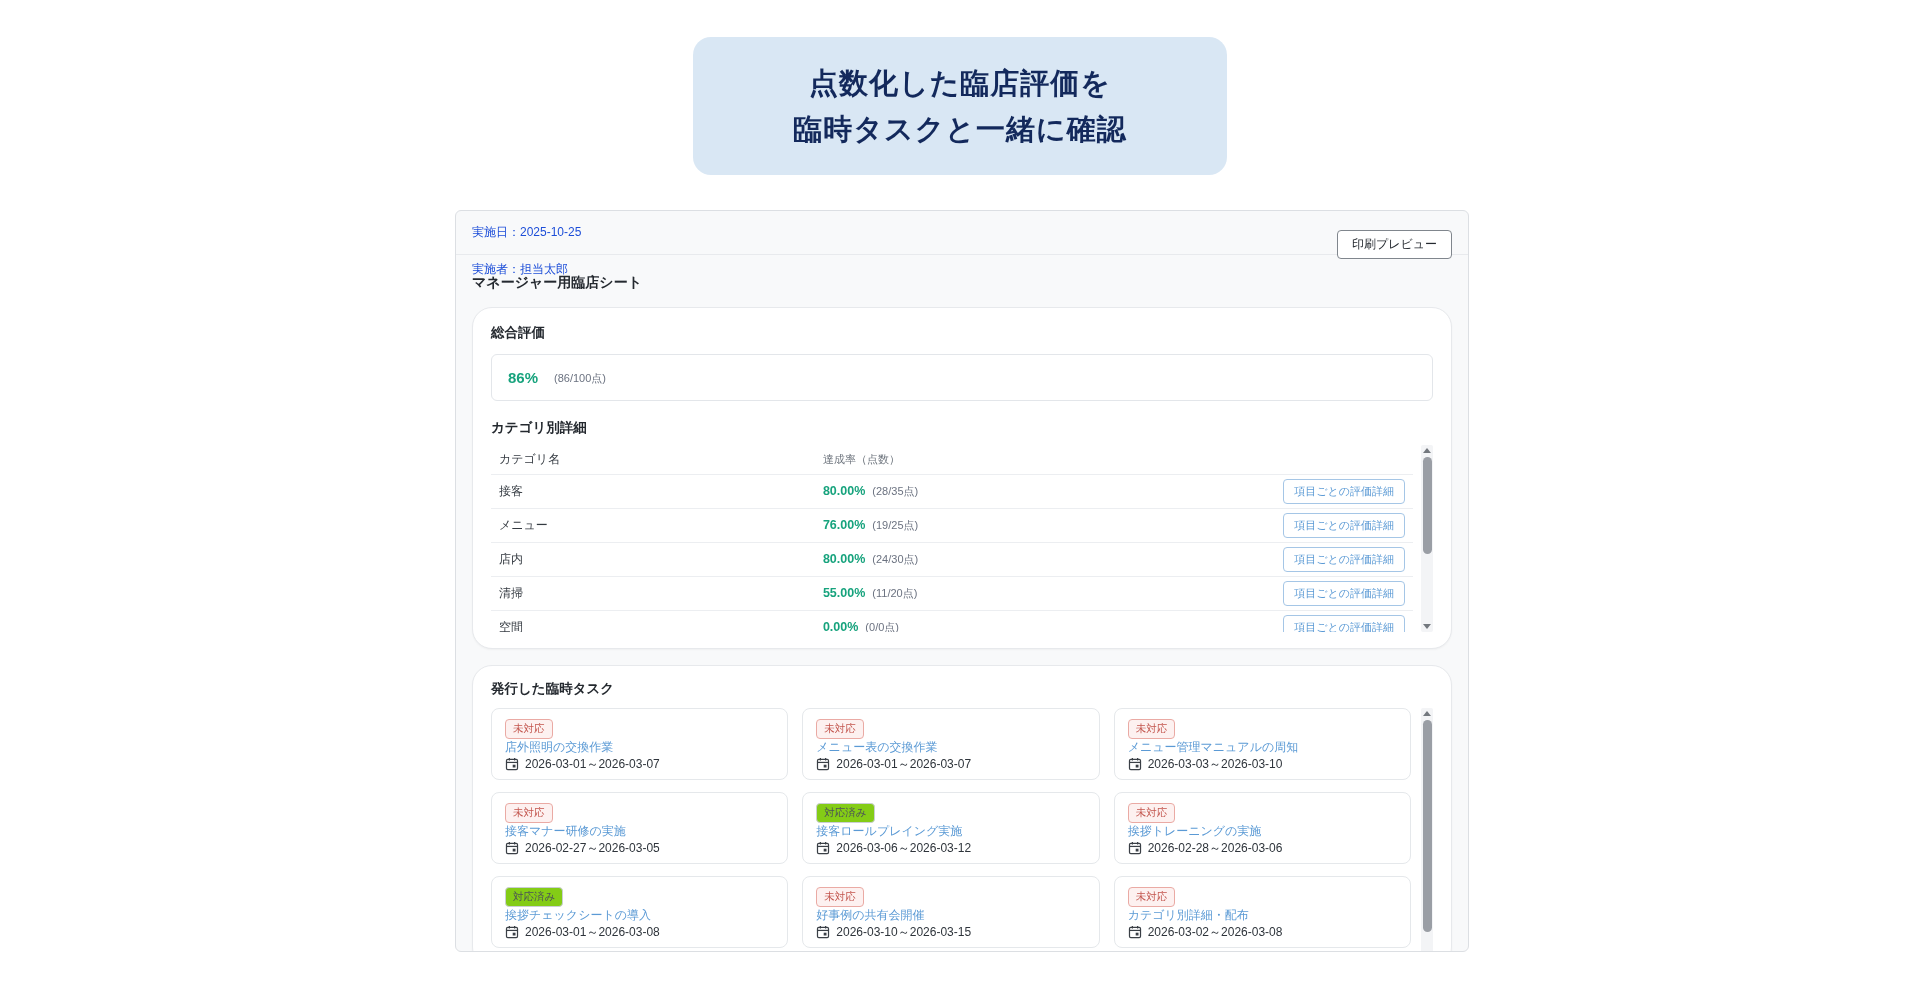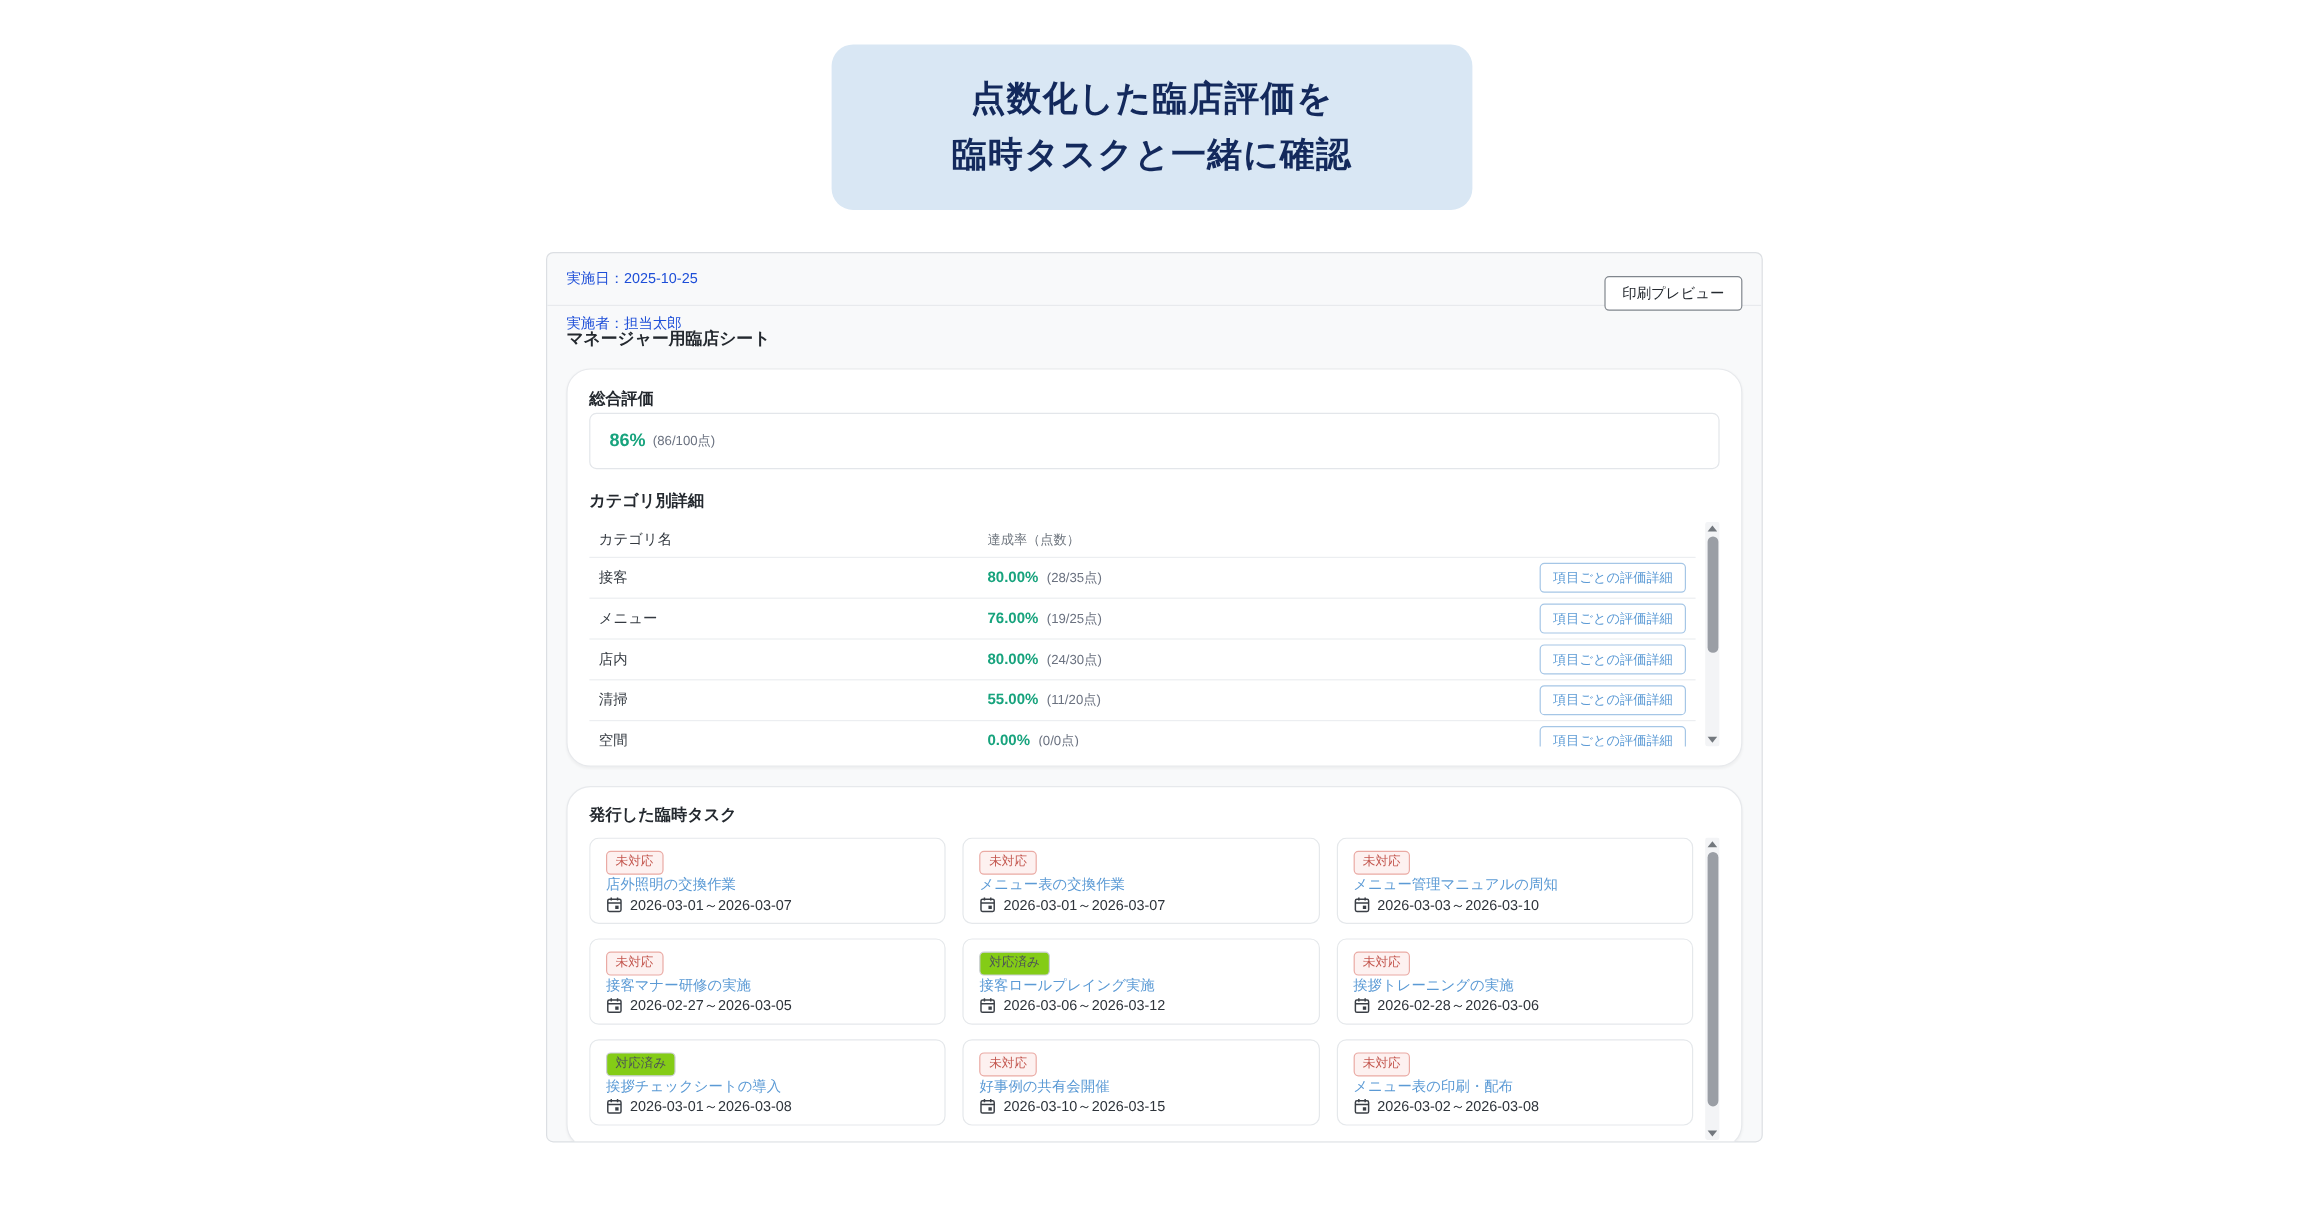--- a/index.html
+++ b/index.html
@@ -25,22 +25,22 @@
   .page-title { padding:19px 16px 15px; font-size:14px; font-weight:bold; color:#24292f; }
 
   .card { background:#ffffff; border:1px solid #e7e9ec; border-radius:20px; margin:0 16px;
           box-shadow:0 1px 2px rgba(0,0,0,0.04); }
   .card.eval { padding:16px 18px; }
   .card.tasks { margin-top:16px; padding:14px 18px 12px; height:302px; }
 
   .section-title { font-size:13.5px; font-weight:bold; color:#24292f; }
 
   
-  .score-box { margin-top:2px; border:1px solid #e3e6ea; border-radius:6px; padding:14px 16px;
-               display:flex; align-items:center; gap:6px; }
+  .score-box { margin-top:12px; border:1px solid #e3e6ea; border-radius:6px; padding:14px 16px;
+               display:flex; align-items:flex-end; gap:16px; }
   .score-pct { font-size:15px; font-weight:bold; color:#17a37d; }
   .score-pts { font-size:11px; color:#6b7280; }
 
   .cat-title { margin-top:18px; }
 
   
   .table-wrap { position:relative; margin-top:8px; height:187px; overflow:hidden; }
   .table-inner { margin-right:20px; }
   .trow { display:flex; align-items:center; height:34px; border-bottom:1px solid #eceef1; }
   .trow.head { height:30px; }
@@ -304,21 +304,21 @@
                   <line x1="11" y1="1" x2="11" y2="4"></line>
                 <rect x="8.8" y="8.8" width="3.2" height="3.2" fill="#3a3f46" stroke="none"></rect>
               </svg>
             </span>
             <span>2026-03-10～2026-03-15</span>
           </div>
         </div>
 
         <div class="tcard task-card">
           <span class="badge">未対応</span>
-          <a class="tlink">メニュー表の印刷・配布</a>
+          <a class="tlink">カテゴリ別詳細・配布</a>
           <div class="tdate">
             <span class="cal-icon">
               <svg width="14" height="14" viewBox="0 0 16 16" fill="none" stroke="#3a3f46" stroke-width="1.4">
                 <rect x="1.7" y="2.7" width="12.6" height="11.6" rx="1.5"></rect>
                 <line x1="1.7" y1="6.2" x2="14.3" y2="6.2"></line>
                 <line x1="5" y1="1" x2="5" y2="4"></line>
                   <line x1="11" y1="1" x2="11" y2="4"></line>
                 <rect x="8.8" y="8.8" width="3.2" height="3.2" fill="#3a3f46" stroke="none"></rect>
               </svg>
             </span>

